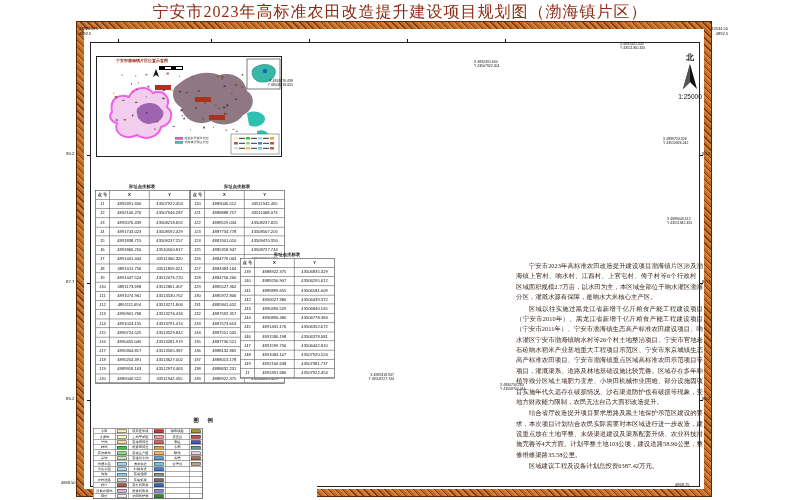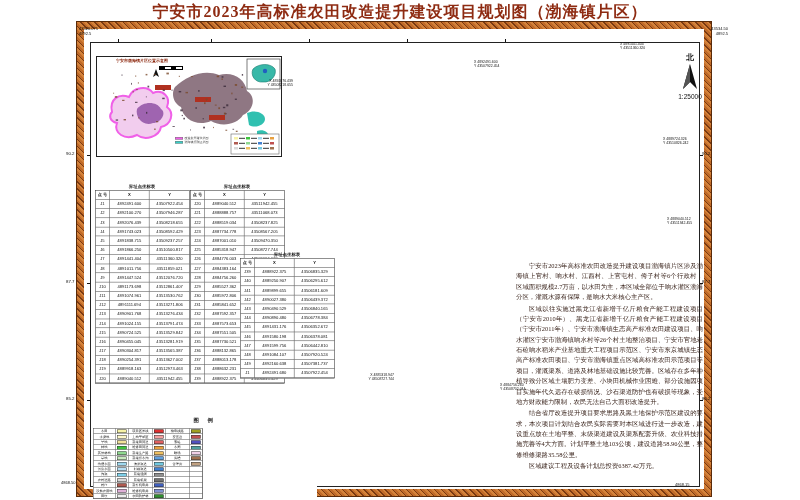--- a/index.html
+++ b/index.html
@@ -1,20 +1,20 @@
 <!DOCTYPE html>
 <html><head>
 <meta charset="utf-8">
 <style>
   html,body{margin:0;padding:0;background:#fff;}
   #stage{position:relative;width:800px;height:500px;background:#ffffff;overflow:hidden;
          font-family:"Liberation Serif","DejaVu Serif",serif;}
   .abs{position:absolute;}
   
-  #map-title{left:0;top:2px;width:800px;text-align:center;font-size:16px;font-weight:bold;
+  #map-title{left:0;top:2px;width:800px;text-align:center;font-size:16px;font-weight:normal;
              color:#8e2b12;letter-spacing:1px;}
   
   #deco-border{left:77px;top:22px;width:634px;height:474px;box-sizing:border-box;
     background:repeating-linear-gradient(45deg,#d4823a 0 2px,#7a3a12 2px 3px,#c06a28 3px 5px);
     outline:1px solid #5a2a08;}
   #sheet{left:84px;top:29px;width:620px;height:460px;background:#fff;}
   
   #neatline{left:90px;top:42px;width:610px;height:445px;border:1px solid #222;box-sizing:border-box;background:#fff;}
   .scale-wrap{position:absolute;transform-origin:0 0;}
   .corner-label{font-size:8px;color:#111;line-height:1.1;white-space:nowrap;font-family:"Liberation Sans",sans-serif;}

